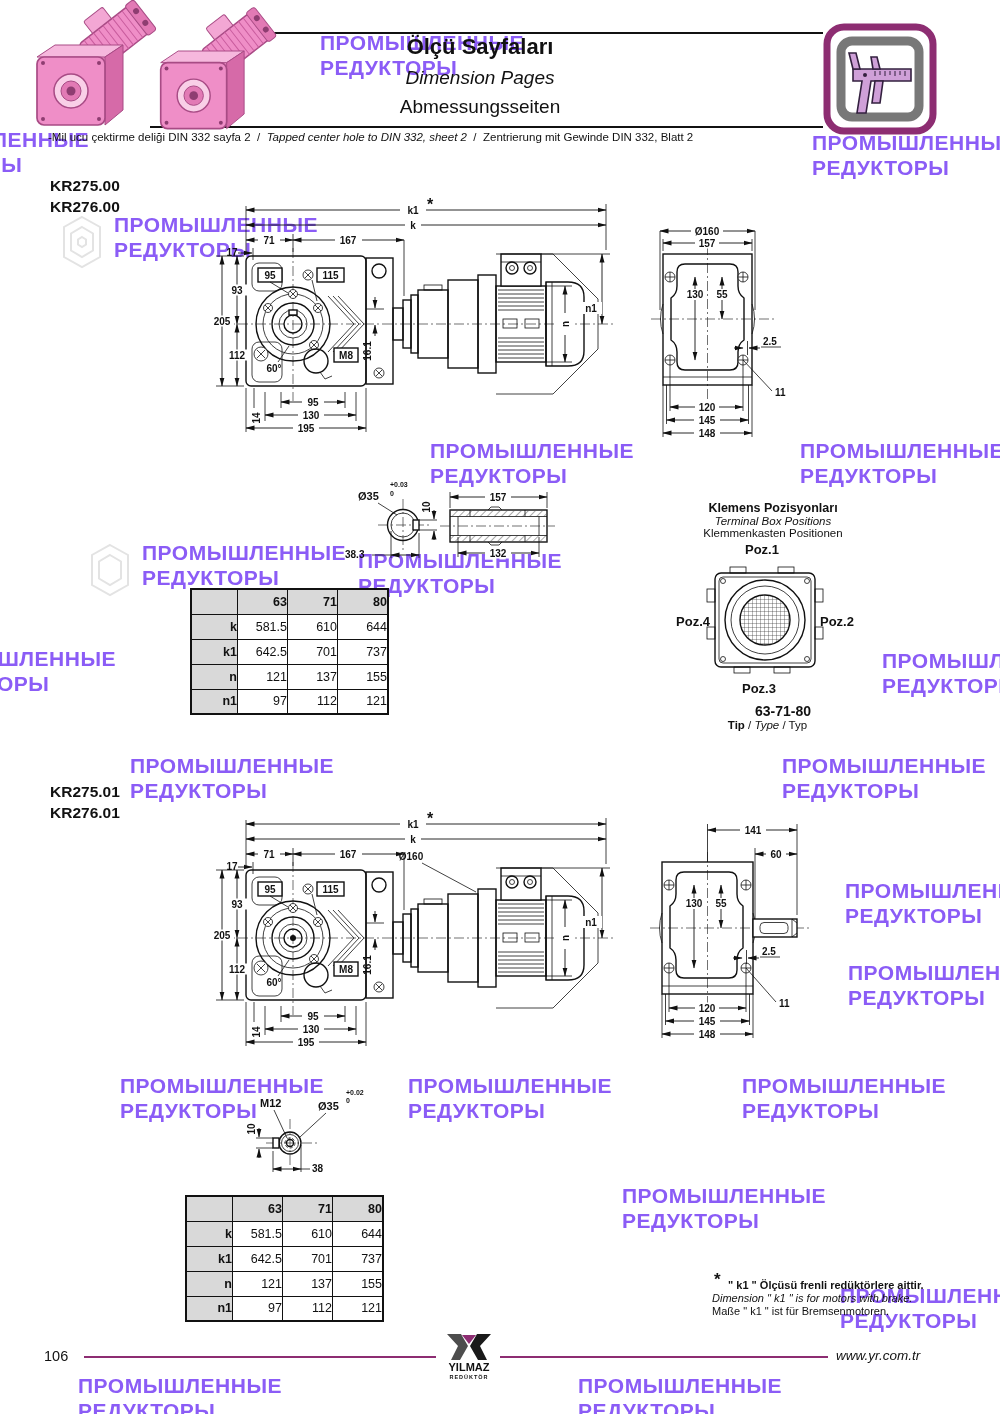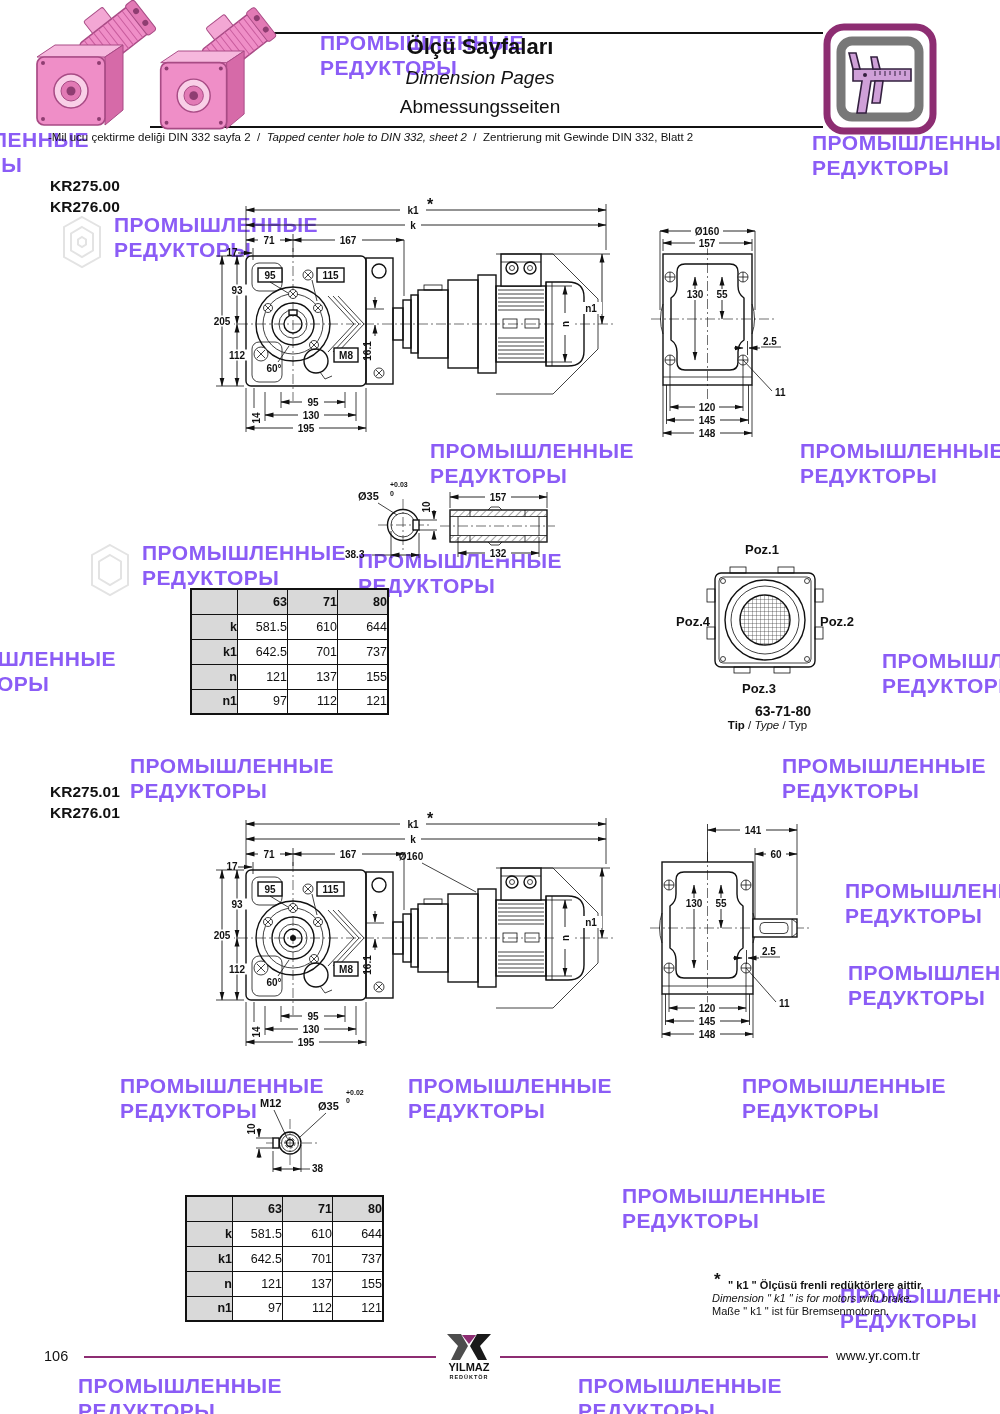--- a/index.html
+++ b/index.html
@@ -535,20 +535,25 @@
     </tr>
     <tr>
       <th>n1</th>
       <td>97</td>
       <td>112</td>
       <td>121</td>
     </tr>
   </tbody>
     </table>
 
+  <div class="kt" style="left:688px;top:501px;width:170px">
+    <div class="a">Klemens Pozisyonları</div>
+    <div class="b">Terminal Box Positions</div>
+    <div class="c">Klemmenkasten Positionen</div>
+  </div>
   <div class="poz" style="left:745px;top:542px">Poz.1</div>
   <div class="poz" style="left:655px;top:614px;width:55px;text-align:right">Poz.4</div>
   <div class="poz" style="left:820px;top:614px">Poz.2</div>
   <div class="poz" style="left:742px;top:681px">Poz.3</div>
   <div class="poz" style="left:721px;top:703px;width:90px;text-align:right;font-size:14px">63-71-80</div>
   <div class="kt" style="left:705px;top:719px;width:125px;font-size:11.5px">
     <span style="font-weight:bold">Tip</span>
     <span>/</span>
     <span style="font-style:italic">Type</span>
     <span>/</span>
@@ -852,15 +857,15 @@
   <div class="abs" style="left:44px;top:1348px;font-size:14.5px;z-index:2">106</div>
   <div class="frule" style="left:84px;top:1356px;width:352px"></div>
   <div class="frule" style="left:500px;top:1356px;width:328px"></div>
   <svg style="left:440px;top:1332px;z-index:2" width="58" height="50" viewBox="0 0 58 50">
     <path d="M7,2H21L28,14L20,28H11L18,14L7,2Z" fill="#4d4d4d"></path>
     <path d="M51,2H37L30,14L38,28H47L40,14L51,2Z" fill="#1a1a1a"></path>
     <path d="M22,3H36L29,12Z" fill="#8d2d72"></path>
     <text x="29" y="39" style="font-size:11px">YILMAZ</text>
     <text x="29" y="47" style="font-size:5.5px;letter-spacing:1px">REDÜKTÖR</text>
   </svg>
-  <div class="abs" style="left:836px;top:1348px;font-size:13.5px;z-index:2">www.yr.com.tr</div>
+  <div class="abs" style="left:836px;top:1348px;font-size:13.5px;font-style:italic;z-index:2">www.yr.com.tr</div>
 
 </div>
 
 </body></html>

